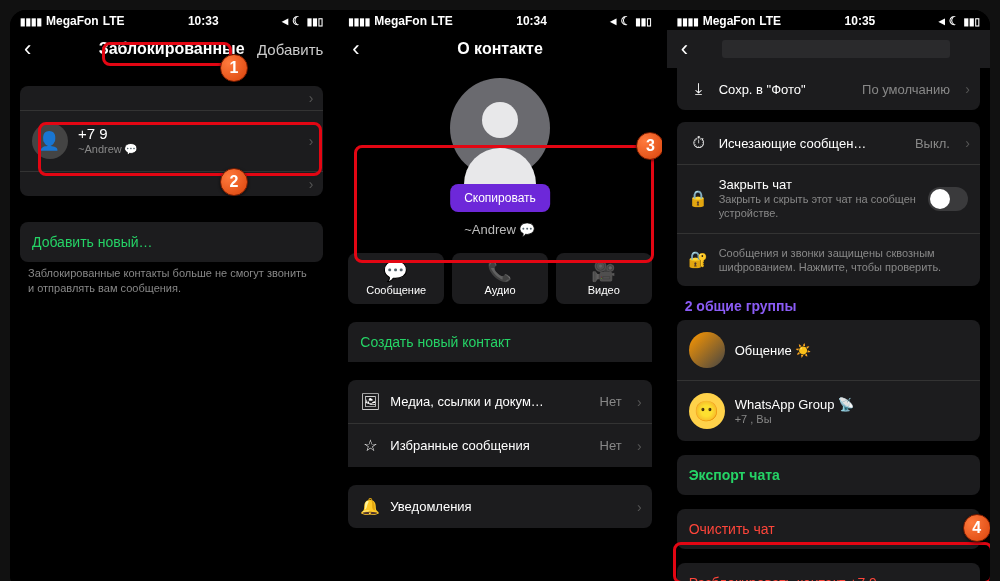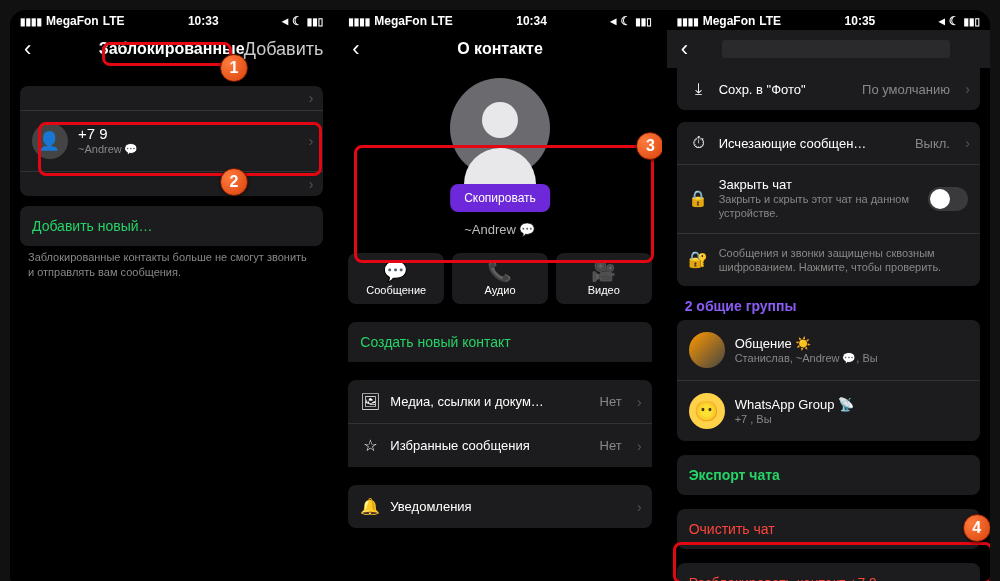--- a/index.html
+++ b/index.html
@@ -5,21 +5,21 @@
   * { margin: 0; padding: 0; box-sizing: border-box; font-family: -apple-system, 'Helvetica Neue', Arial, sans-serif; }
   body { background: #111; display: flex; justify-content: center; align-items: flex-start; padding: 10px; }
   .frame { width: 1000px; height: 581px; display: flex; gap: 5px; background: #000; border-radius: 16px; overflow: hidden; position: relative; }
   .phone { flex: 1; background: #000; position: relative; overflow: hidden; color: #fff; font-size: 13px; }
   .statusbar { display: flex; justify-content: space-between; align-items: center; padding: 4px 10px 2px; font-size: 12px; font-weight: 600; }
   .statusbar .left, .statusbar .right { display: flex; align-items: center; gap: 4px; }
   .sig, .batt, .bars { font-size: 10px; }
   .navbar { display: flex; align-items: center; justify-content: space-between; padding: 6px 10px; position: relative; }
   .navtitle { font-size: 16px; font-weight: 700; text-align: center; position: absolute; left: 0; right: 0; pointer-events: none; }
   .back { font-size: 22px; font-weight: 300; padding: 0 4px; }
-  .addbtn { font-size: 18px; color: #ccc; z-index: 1; }
+  .addbtn { font-size: 15px; color: #ccc; z-index: 1; }
   .row { background: #1c1c1e; margin: 0 10px; padding: 12px 12px; display: flex; align-items: center; gap: 10px; position: relative; }
   .row.first { border-top-left-radius: 8px; border-top-right-radius: 8px; }
   .row.last { border-bottom-left-radius: 8px; border-bottom-right-radius: 8px; }
   .row + .row { border-top: 0.5px solid #333; }
   .chev { position: absolute; right: 10px; color: #555; font-size: 14px; }
   .subvalue { color: #888; font-size: 13px; margin-right: 18px; margin-left: auto; }
   .rowsub { color: #888; font-size: 11px; line-height: 1.3; }
   .avatar-sm { width: 36px; height: 36px; border-radius: 50%; background: #444; display: flex; align-items: center; justify-content: center; color: #ddd; font-size: 18px; }
   .group-av { width: 36px; height: 36px; border-radius: 50%; background: linear-gradient(135deg,#f90,#444); flex-shrink:0; }
   .group-av2 { width: 36px; height: 36px; border-radius: 50%; background: #ffd24a; display:flex;align-items:center;justify-content:center;font-size:20px; flex-shrink:0;}
@@ -88,21 +88,21 @@
     <div>
       <div style="font-size:15px;">+7 9</div>
       <div class="rowsub">~Andrew 💬</div>
     </div>
     <span class="chev">›</span>
   </div>
   <div class="row last">
         <span class="chev">›</span>
       </div>
 
-  <div class="greenlink first last" style="margin-top:10px;">Добавить новый…</div>
+  <div class="greenlink first last" style="margin-top:26px;">Добавить новый…</div>
   <div class="hint">Заблокированные контакты больше не смогут звонить и отправлять вам сообщения.</div>
 
   <div class="hl" style="left:92px; top:32px; width:130px; height:24px;"></div>
   <div class="badge" style="left:210px; top:44px;">1</div>
   <div class="hl" style="left:28px; top:112px; width:284px; height:54px;"></div>
   <div class="badge" style="left:210px; top:158px;">2</div>
 </div>
 
 <div class="phone">
   <div class="statusbar">
@@ -208,37 +208,36 @@
   <div class="row first">
     <div class="icon">⏱</div>
     <span>Исчезающие сообщен…</span>
     <span class="subvalue">Выкл.</span>
     <span class="chev">›</span>
   </div>
   <div class="row">
     <div class="icon">🔒</div>
     <div style="flex:1;">
       <div>Закрыть чат</div>
-      <div class="rowsub">Закрыть и скрыть этот чат на данном устройстве.</div>
+      <div class="rowsub">Закрыть и скрыть этот чат на сообщен устройстве.</div>
     </div>
     <div class="toggle"></div>
   </div>
   <div class="row last">
     <div class="icon">🔐</div>
     <div style="flex:1;">
       <div class="rowsub">Сообщения и звонки защищены сквозным шифрованием. Нажмите, чтобы проверить.</div>
     </div>
   </div>
 
   <div class="sectionlabel">2 общие группы</div>
   <div class="row first">
     <div class="group-av"></div>
     <div style="flex:1;overflow:hidden;">
       <div>Общение ☀️</div>
-      <div class="rowsub" style="white-space:nowrap;overflow:hidden;text-overflow:ellipsis;">Станислав, ~Andrew 💬, Вы</div>
     </div>
   </div>
   <div class="row last">
     <div class="group-av2">😶</div>
     <div style="flex:1;overflow:hidden;">
       <div>WhatsApp Group 📡</div>
       <div class="rowsub" style="white-space:nowrap;overflow:hidden;text-overflow:ellipsis;">+7                          , Вы</div>
     </div>
   </div>
 

